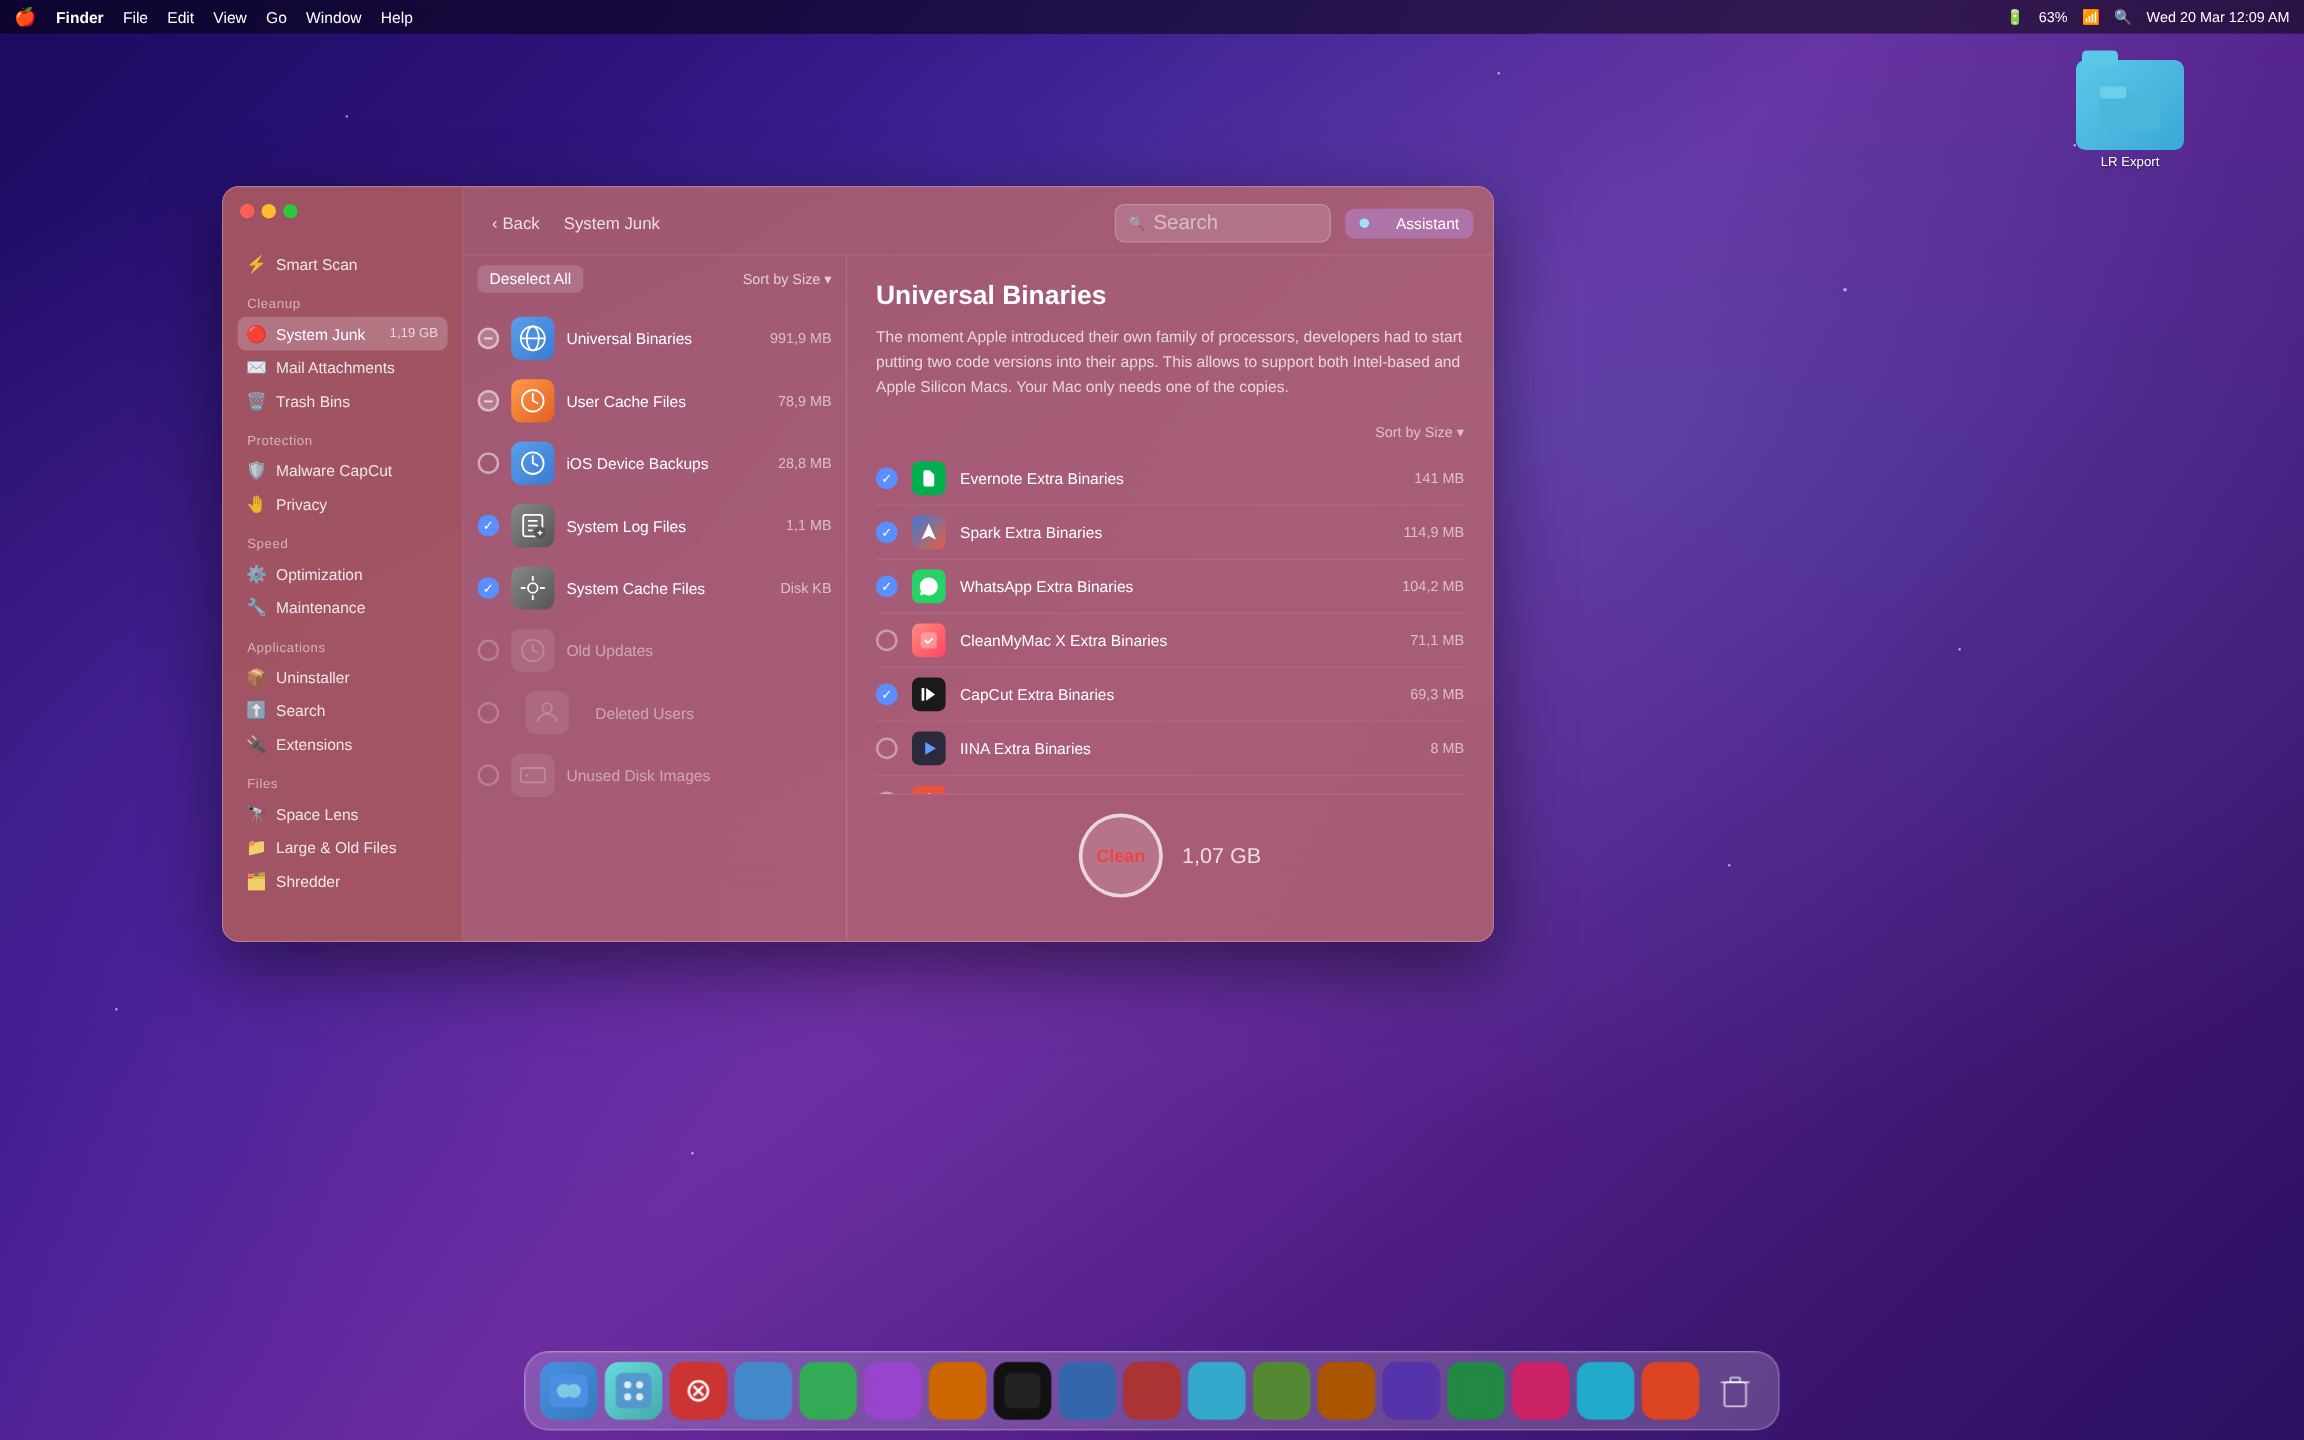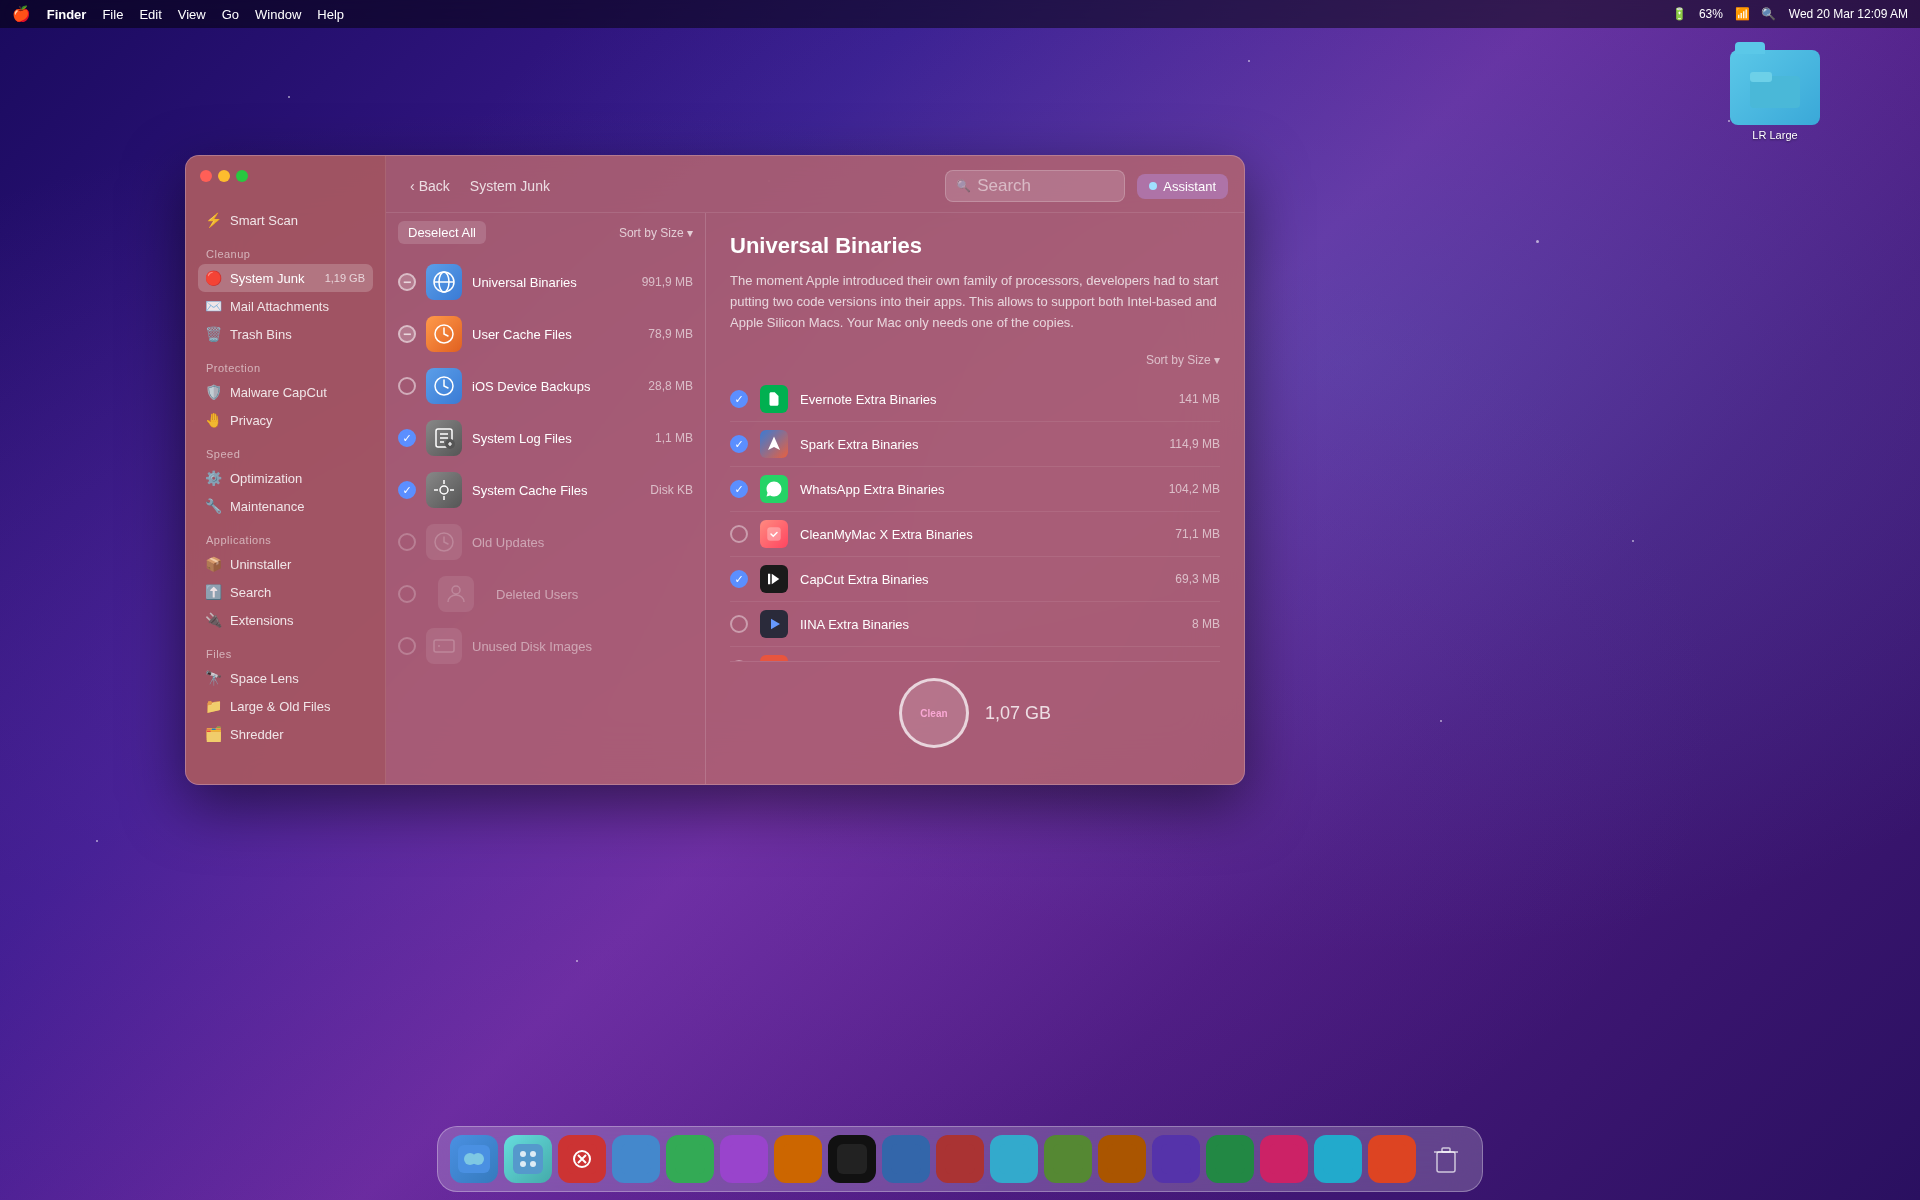--- a/index.html
+++ b/index.html
@@ -223,21 +223,21 @@
       border: none;
       outline: none;
       color: #84cc16;
       font-size: 17px;
       width: 100%;
     }
     .search-input::placeholder { color: rgba(255,255,255,0.5); }
     .assistant-btn {
       display: flex;
       align-items: center;
-      gap: 6px;
+      gap: 22px;
       background: rgba(180,130,200,0.6);
       border: none;
       border-radius: 8px;
       padding: 5px 12px;
       color: white;
       font-size: 13px;
       cursor: pointer;
     }
     .assistant-dot {
       width: 8px; height: 8px;
@@ -407,22 +407,22 @@
       justify-content: center;
       padding: 16px;
       gap: 16px;
       border-top: 1px solid rgba(255,255,255,0.1);
     }
     .clean-btn {
       width: 70px; height: 70px;
       border-radius: 50%;
       background: rgba(255,255,255,0.15);
       border: 3px solid rgba(255,255,255,0.7);
-      color: #f9a8d4;
-      font-size: 10px;
+      color: #ef4444;
+      font-size: 15px;
       font-weight: 600;
       cursor: pointer;
       display: flex;
       align-items: center;
       justify-content: center;
     }
     .clean-size {
       font-size: 18px;
       color: rgba(255,255,255,0.8);
       font-weight: 500;
@@ -501,21 +501,21 @@
   </div>
 </div>
 
 <div class="desktop-folder" style="top:50px;right:100px;">
   <div class="folder-icon">
     <svg width="50" height="40" viewBox="0 0 50 40">
       <rect x="0" y="8" width="50" height="32" rx="4" fill="#4ab8d8"></rect>
       <rect x="0" y="4" width="22" height="10" rx="3" fill="#6dd0e8"></rect>
     </svg>
   </div>
-  <div class="folder-label">LR Large</div>
+  <div class="folder-label">LR Export</div>
 </div>
 
 <div class="app-window">
 
   <div class="traffic-lights">
     <div class="tl tl-red"></div>
     <div class="tl tl-yellow"></div>
     <div class="tl tl-green"></div>
   </div>
 

